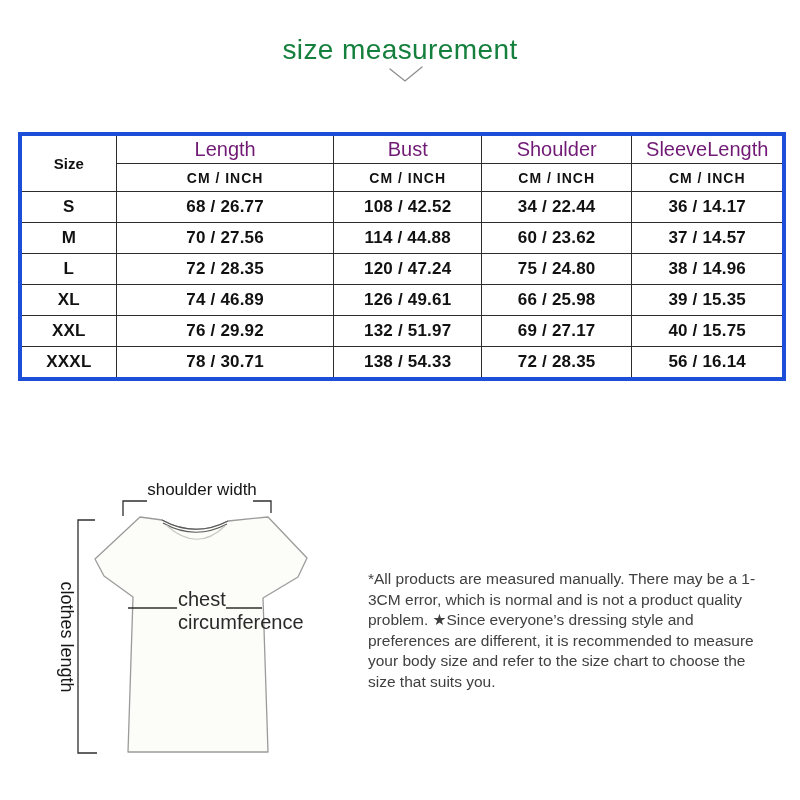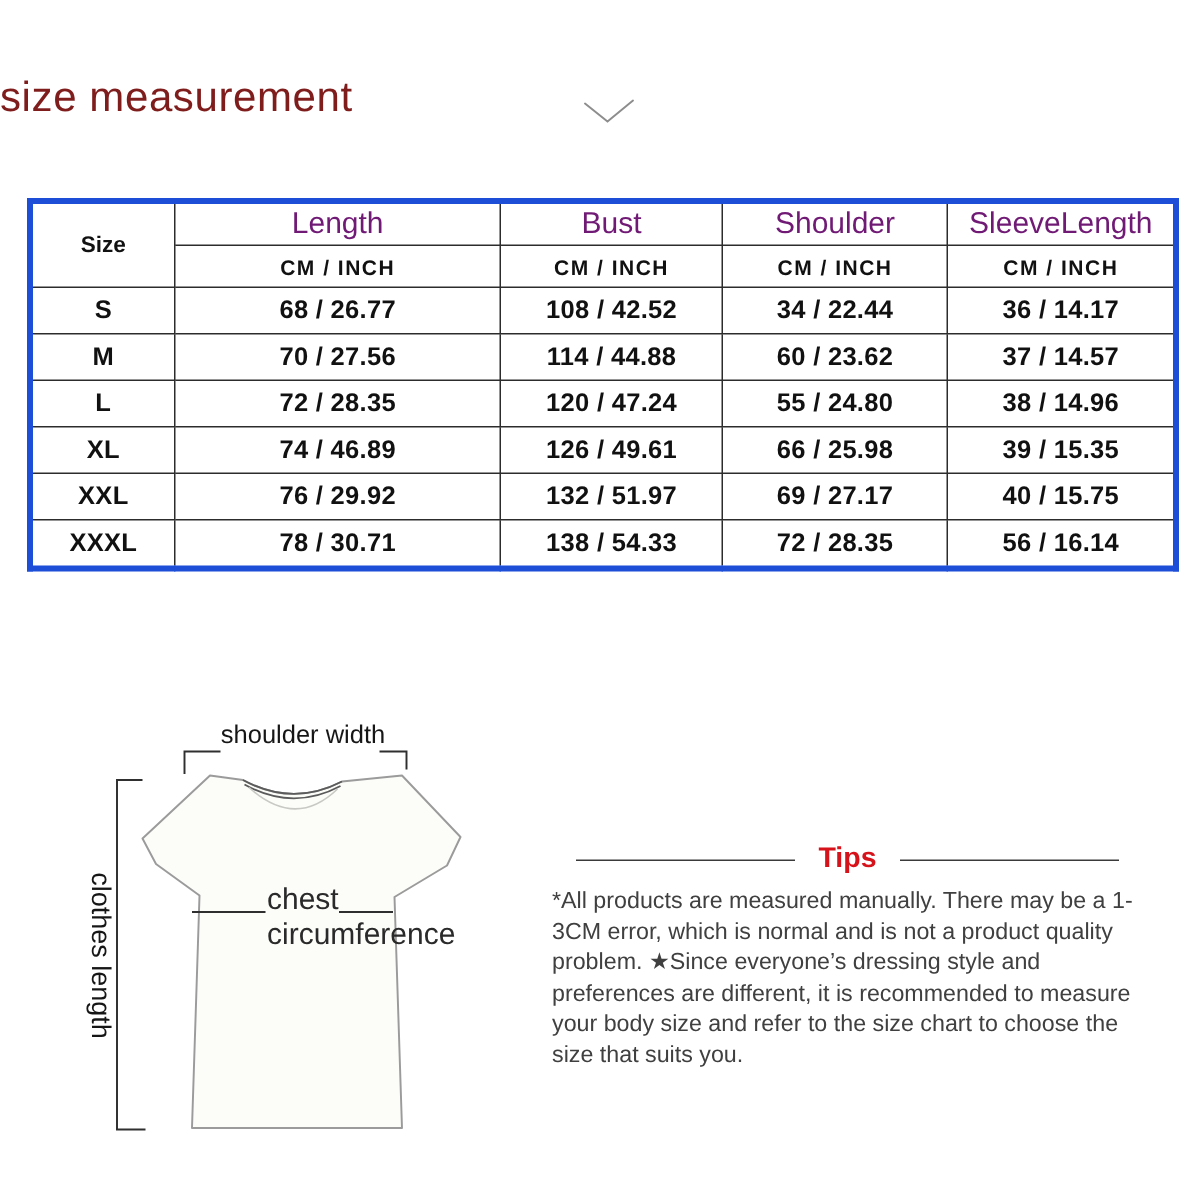--- a/index.html
+++ b/index.html
@@ -3,21 +3,21 @@
 <meta charset="utf-8">
 <style>
   html,body{margin:0;padding:0;}
   body{
     width:800px;height:800px;background:#ffffff;position:relative;
     font-family:"Liberation Sans", sans-serif;color:#1e1e1e;overflow:hidden;
   }
   
   .page-title{
     position:absolute;top:34px;left:0;width:100%;
-    font-size:28px;color:#7f1d1d;letter-spacing:.4px;margin-top:15px;
+    text-align:center;font-size:28px;color:#15803d;letter-spacing:.4px;
   }
   .title-chevron{position:absolute;left:388px;top:66px;}
   
   table.size-table{
     position:absolute;left:18px;top:132px;width:768px;
     border-collapse:collapse;table-layout:fixed;
     border:4px solid #1d4ed8;
   }
   .size-table th,.size-table td{
     border:1px solid #2c2c2c;text-align:center;vertical-align:middle;padding:0;
@@ -86,21 +86,21 @@
       <td>M</td>
       <td>70 / 27.56</td>
       <td>114 / 44.88</td>
       <td>60 / 23.62</td>
       <td>37 / 14.57</td>
     </tr>
     <tr>
       <td>L</td>
       <td>72 / 28.35</td>
       <td>120 / 47.24</td>
-      <td>55 / 24.80</td>
+      <td>75 / 24.80</td>
       <td>38 / 14.96</td>
     </tr>
     <tr>
       <td>XL</td>
       <td>74 / 46.89</td>
       <td>126 / 49.61</td>
       <td>66 / 25.98</td>
       <td>39 / 15.35</td>
     </tr>
     <tr>
@@ -142,19 +142,14 @@
     <path d="M88,143 L137,143 M186,143 L222,143" fill="none" stroke="#2f2f2f" stroke-width="1.3"></path>
 
     <text x="162" y="30" text-anchor="middle" font-size="17" fill="#161616">shoulder width</text>
     <text x="21" y="172" text-anchor="middle" transform="rotate(90 21 172)" font-size="18" fill="#161616">clothes length</text>
     <text x="138" y="141" text-anchor="start" font-size="20" fill="#2a2a2a">chest</text>
     <text x="138" y="164" text-anchor="start" font-size="20" fill="#2a2a2a">circumference</text>
   </svg>
 </div>
 
 <div class="tips">
-  <div class="tips-header">
-    <div class="tips-line"></div>
-    <div class="tips-title" style="color: rgb(214, 18, 27);">Tips</div>
-    <div class="tips-line"></div>
-  </div>
   <div class="tips-body">*All products are measured manually. There may be a 1-3CM error, which is normal and is not a product quality problem. ★Since everyone’s dressing style and preferences are different, it is recommended to measure your body size and refer to the size chart to choose the size that suits you.</div>
 </div>
 
 </body></html>

